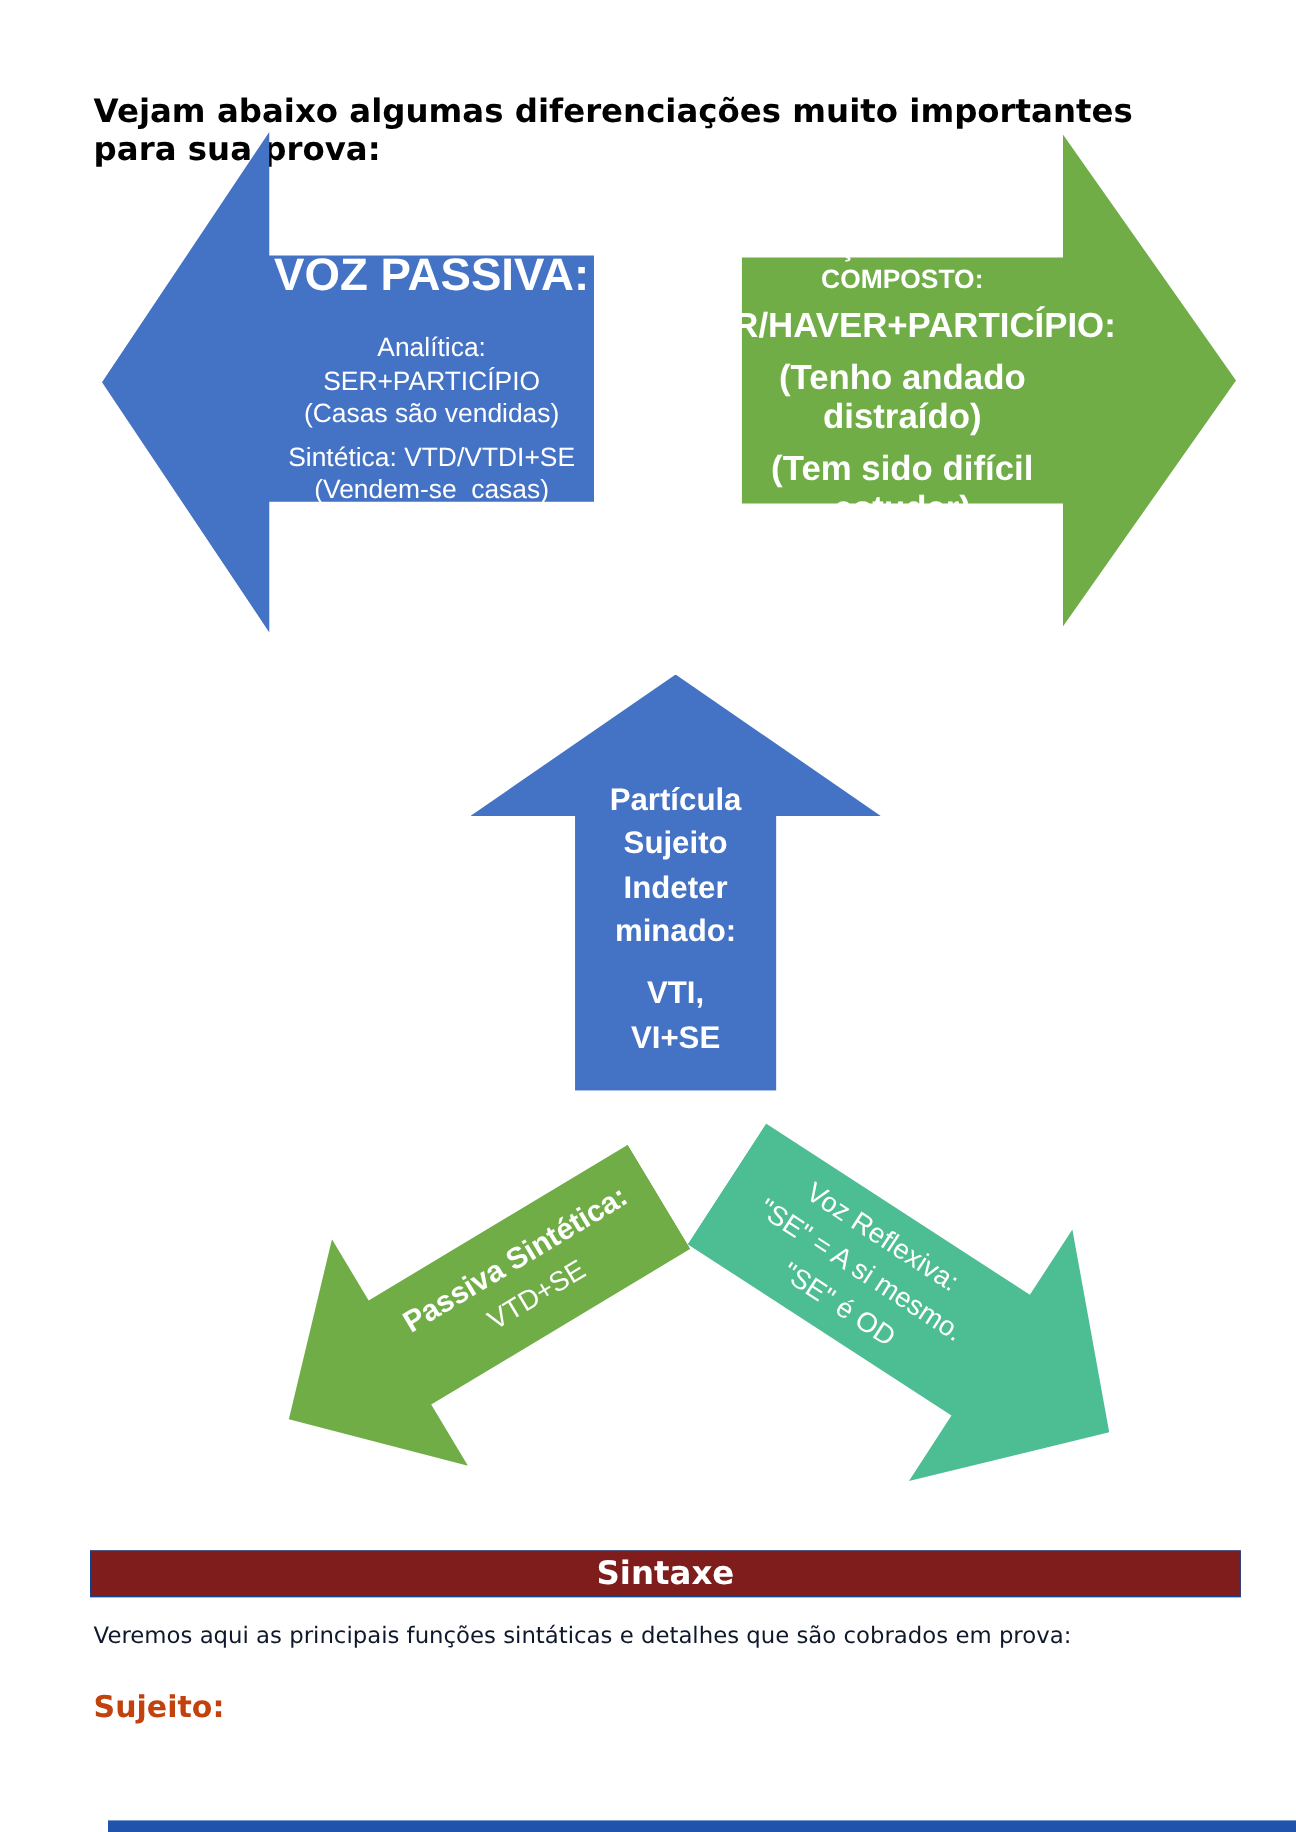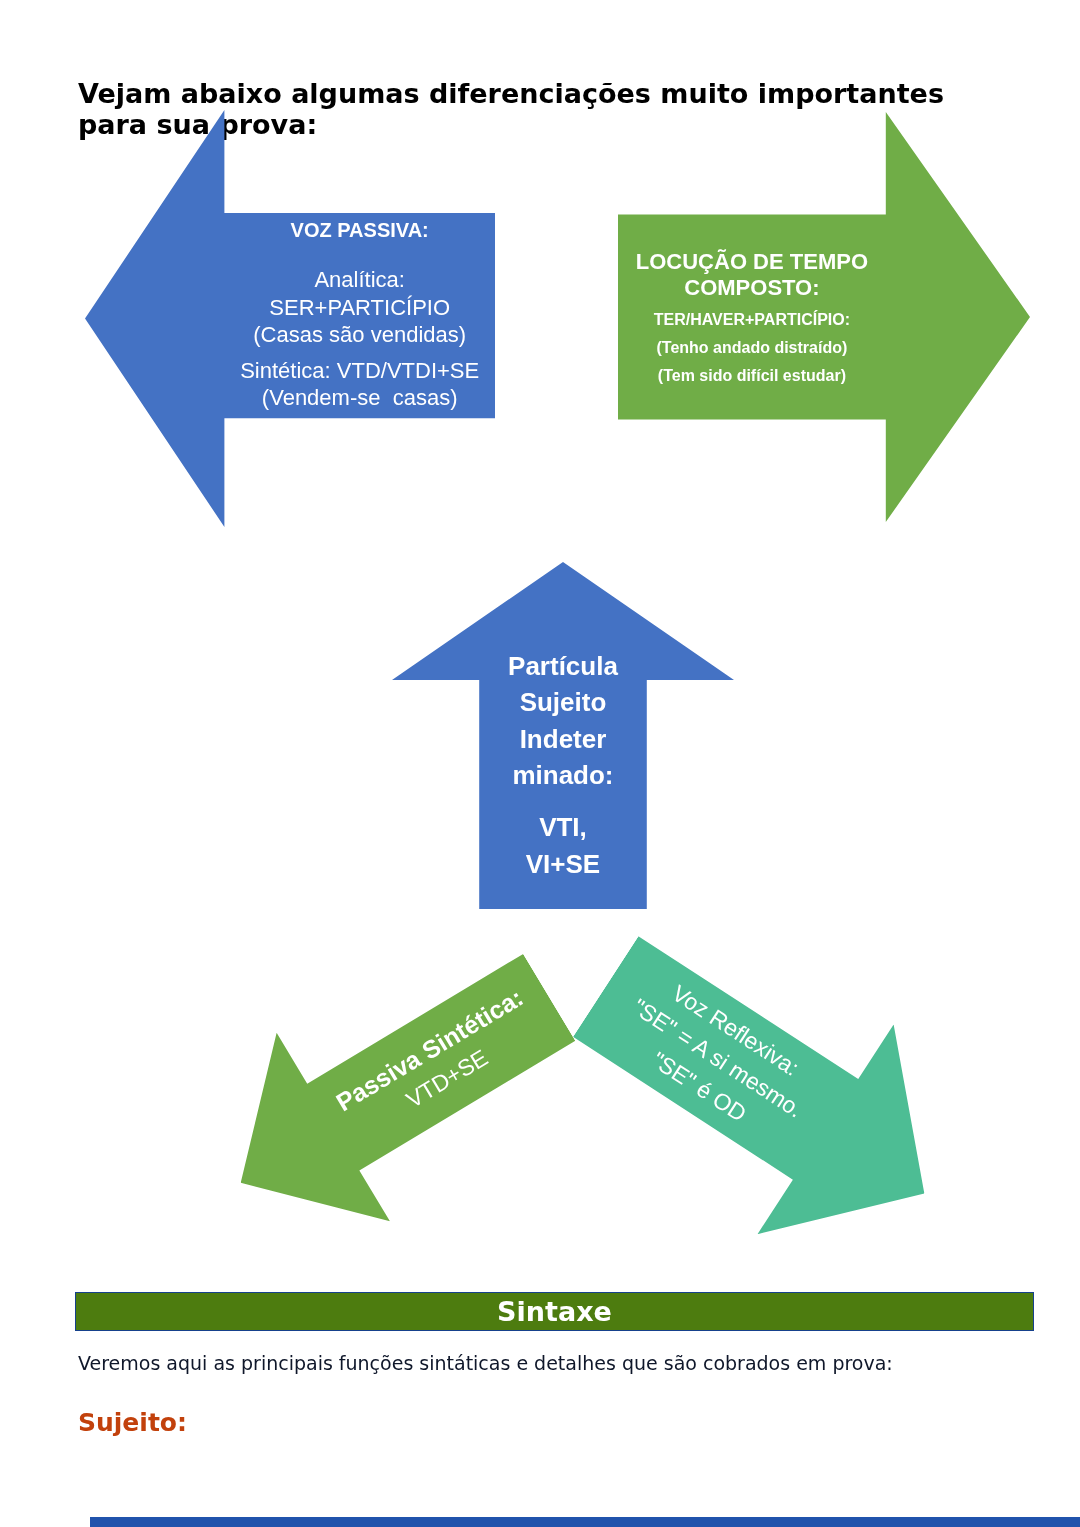--- a/index.html
+++ b/index.html
@@ -24,32 +24,32 @@
     font-family:"Liberation Sans", sans-serif;
     white-space:pre-wrap;
   }
   
   #arrow-voz { left:85px; top:110px; width:410px; height:417px; }
   #arrow-voz .arrow-fill {
     background:#4472c4;
     clip-path:polygon(0 50%, 34% 0, 34% 24.7%, 100% 24.7%, 100% 73.9%, 34% 73.9%, 34% 100%);
   }
   #arrow-voz .arrow-text { left:34%; top:24.7%; width:66%; height:49.2%; }
-  #arrow-voz .t-title { font-size:20px; font-weight:bold; margin-bottom:24px; }
+  #arrow-voz .t-title { font-size:38px; font-weight:bold; margin-bottom:24px; }
   #arrow-voz .t-line  { font-size:22px; font-weight:normal; line-height:1.25; }
   #arrow-voz .grp { margin-top:8px; }
   
   #arrow-locucao { left:618px; top:112px; width:412px; height:410px; }
   #arrow-locucao .arrow-fill {
     background:#70ad47;
     clip-path:polygon(100% 50%, 65% 0, 65% 25%, 0 25%, 0 75%, 65% 75%, 65% 100%);
   }
   #arrow-locucao .arrow-text { left:0; top:25%; width:65%; height:50%; }
   #arrow-locucao .t-title { font-size:22px; font-weight:bold; line-height:1.2; }
-  #arrow-locucao .t-line  { font-size:16px; font-weight:bold; margin-top:10px; }
+  #arrow-locucao .t-line  { font-size:29px; font-weight:bold; margin-top:10px; }
   
   #arrow-particula { left:392px; top:562px; width:342px; height:347px; }
   #arrow-particula .arrow-fill {
     background:#4472c4;
     clip-path:polygon(50% 0, 100% 34%, 74.5% 34%, 74.5% 100%, 25.5% 100%, 25.5% 34%, 0 34%);
   }
   #arrow-particula .arrow-text { left:10%; top:19%; width:80%; height:79%; }
   #arrow-particula .t-line { font-size:26px; font-weight:bold; line-height:1.4; }
   #arrow-particula .grp { margin-top:16px; }
   
@@ -65,21 +65,21 @@
   #arrow-reflexiva { left:575px; top:965px; width:380px; height:250px; transform:rotate(33deg); }
   #arrow-reflexiva .arrow-fill {
     background:#4dbd94;
     clip-path:polygon(100% 50%, 69% 0, 69% 26%, 0 26%, 0 74%, 69% 74%, 69% 100%);
   }
   #arrow-reflexiva .arrow-text { left:1%; top:24%; width:68%; height:52%; }
   #arrow-reflexiva .t-line { font-size:23px; font-weight:normal; line-height:1.45; }
   
   .section-bar {
     position:absolute; left:75px; top:1292px; width:959px; height:39px;
-    background:#4d7c0f; border:1px solid #16418c; box-sizing:border-box;
+    background:#7f1d1d; border:1px solid #16418c; box-sizing:border-box;
     display:flex; align-items:center; justify-content:center;
   }
   .section-bar-label { color:#fff; font-weight:bold; font-size:27px; }
   .body-paragraph {
     position:absolute; left:78px; top:1352px; width:960px;
     font-size:19px; color:#0f172a;
   }
   .sub-heading {
     position:absolute; left:78px; top:1408px;
     font-size:25px; font-weight:bold; color:#c2410c;

